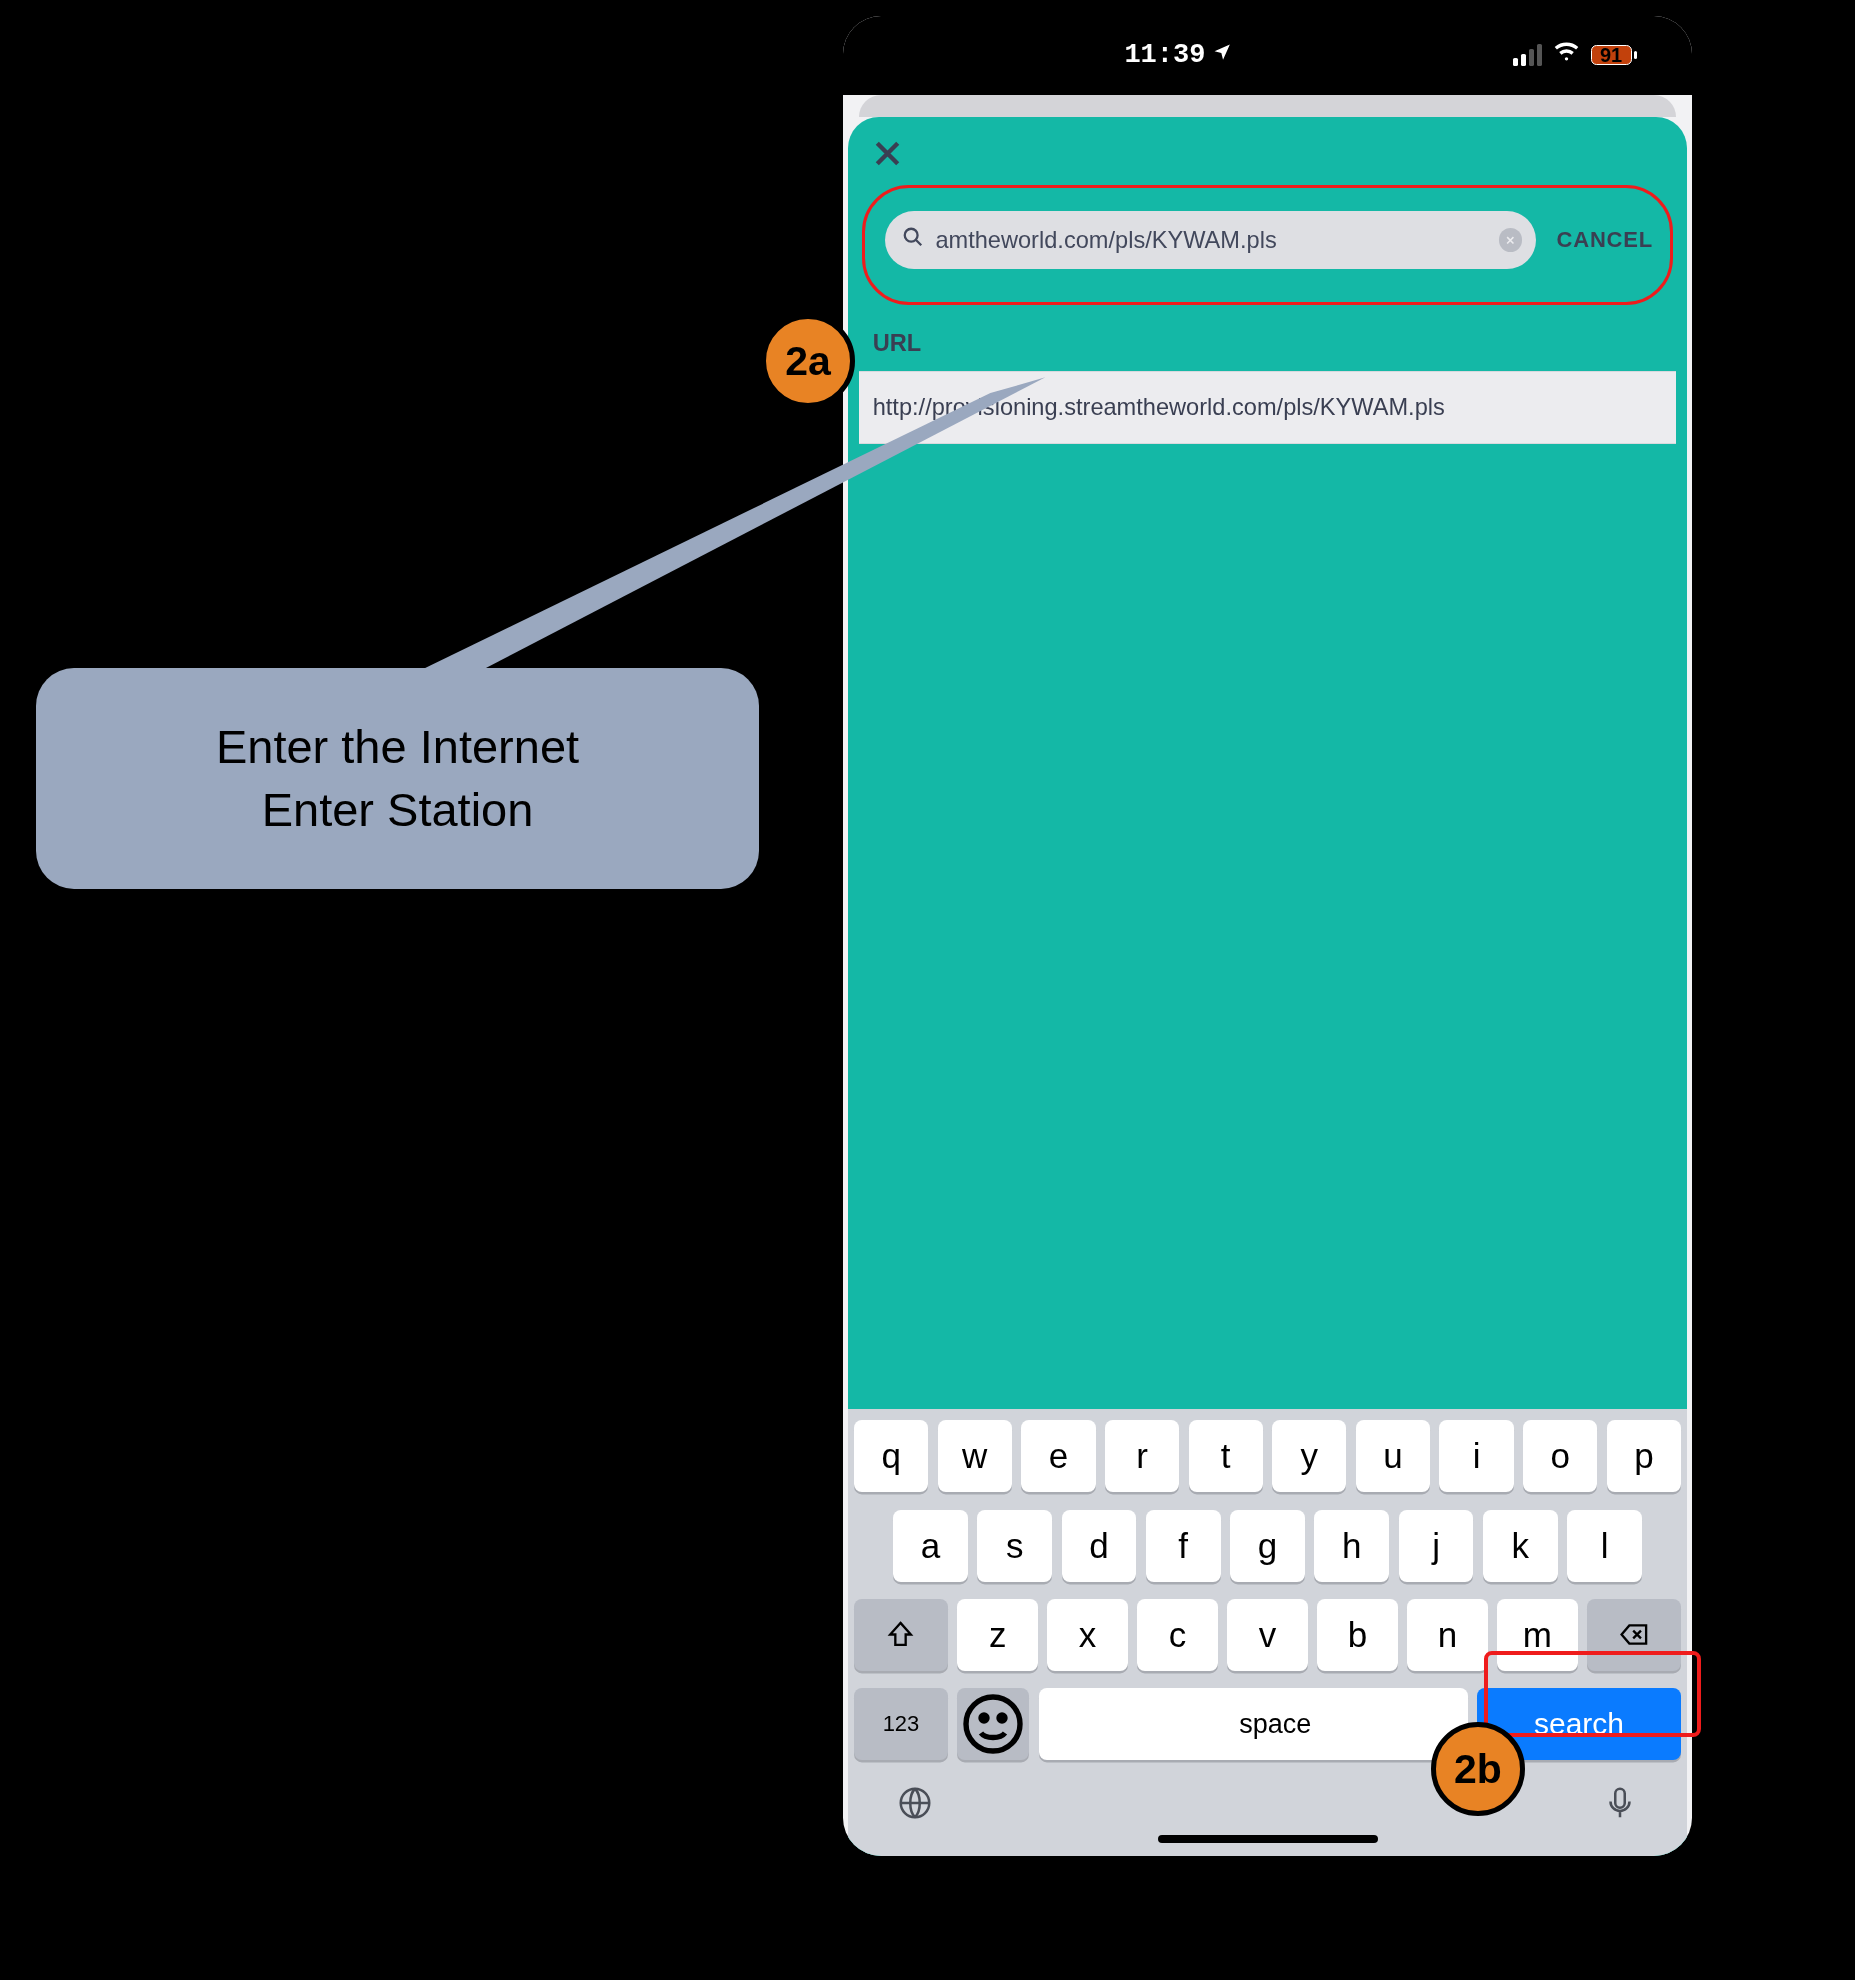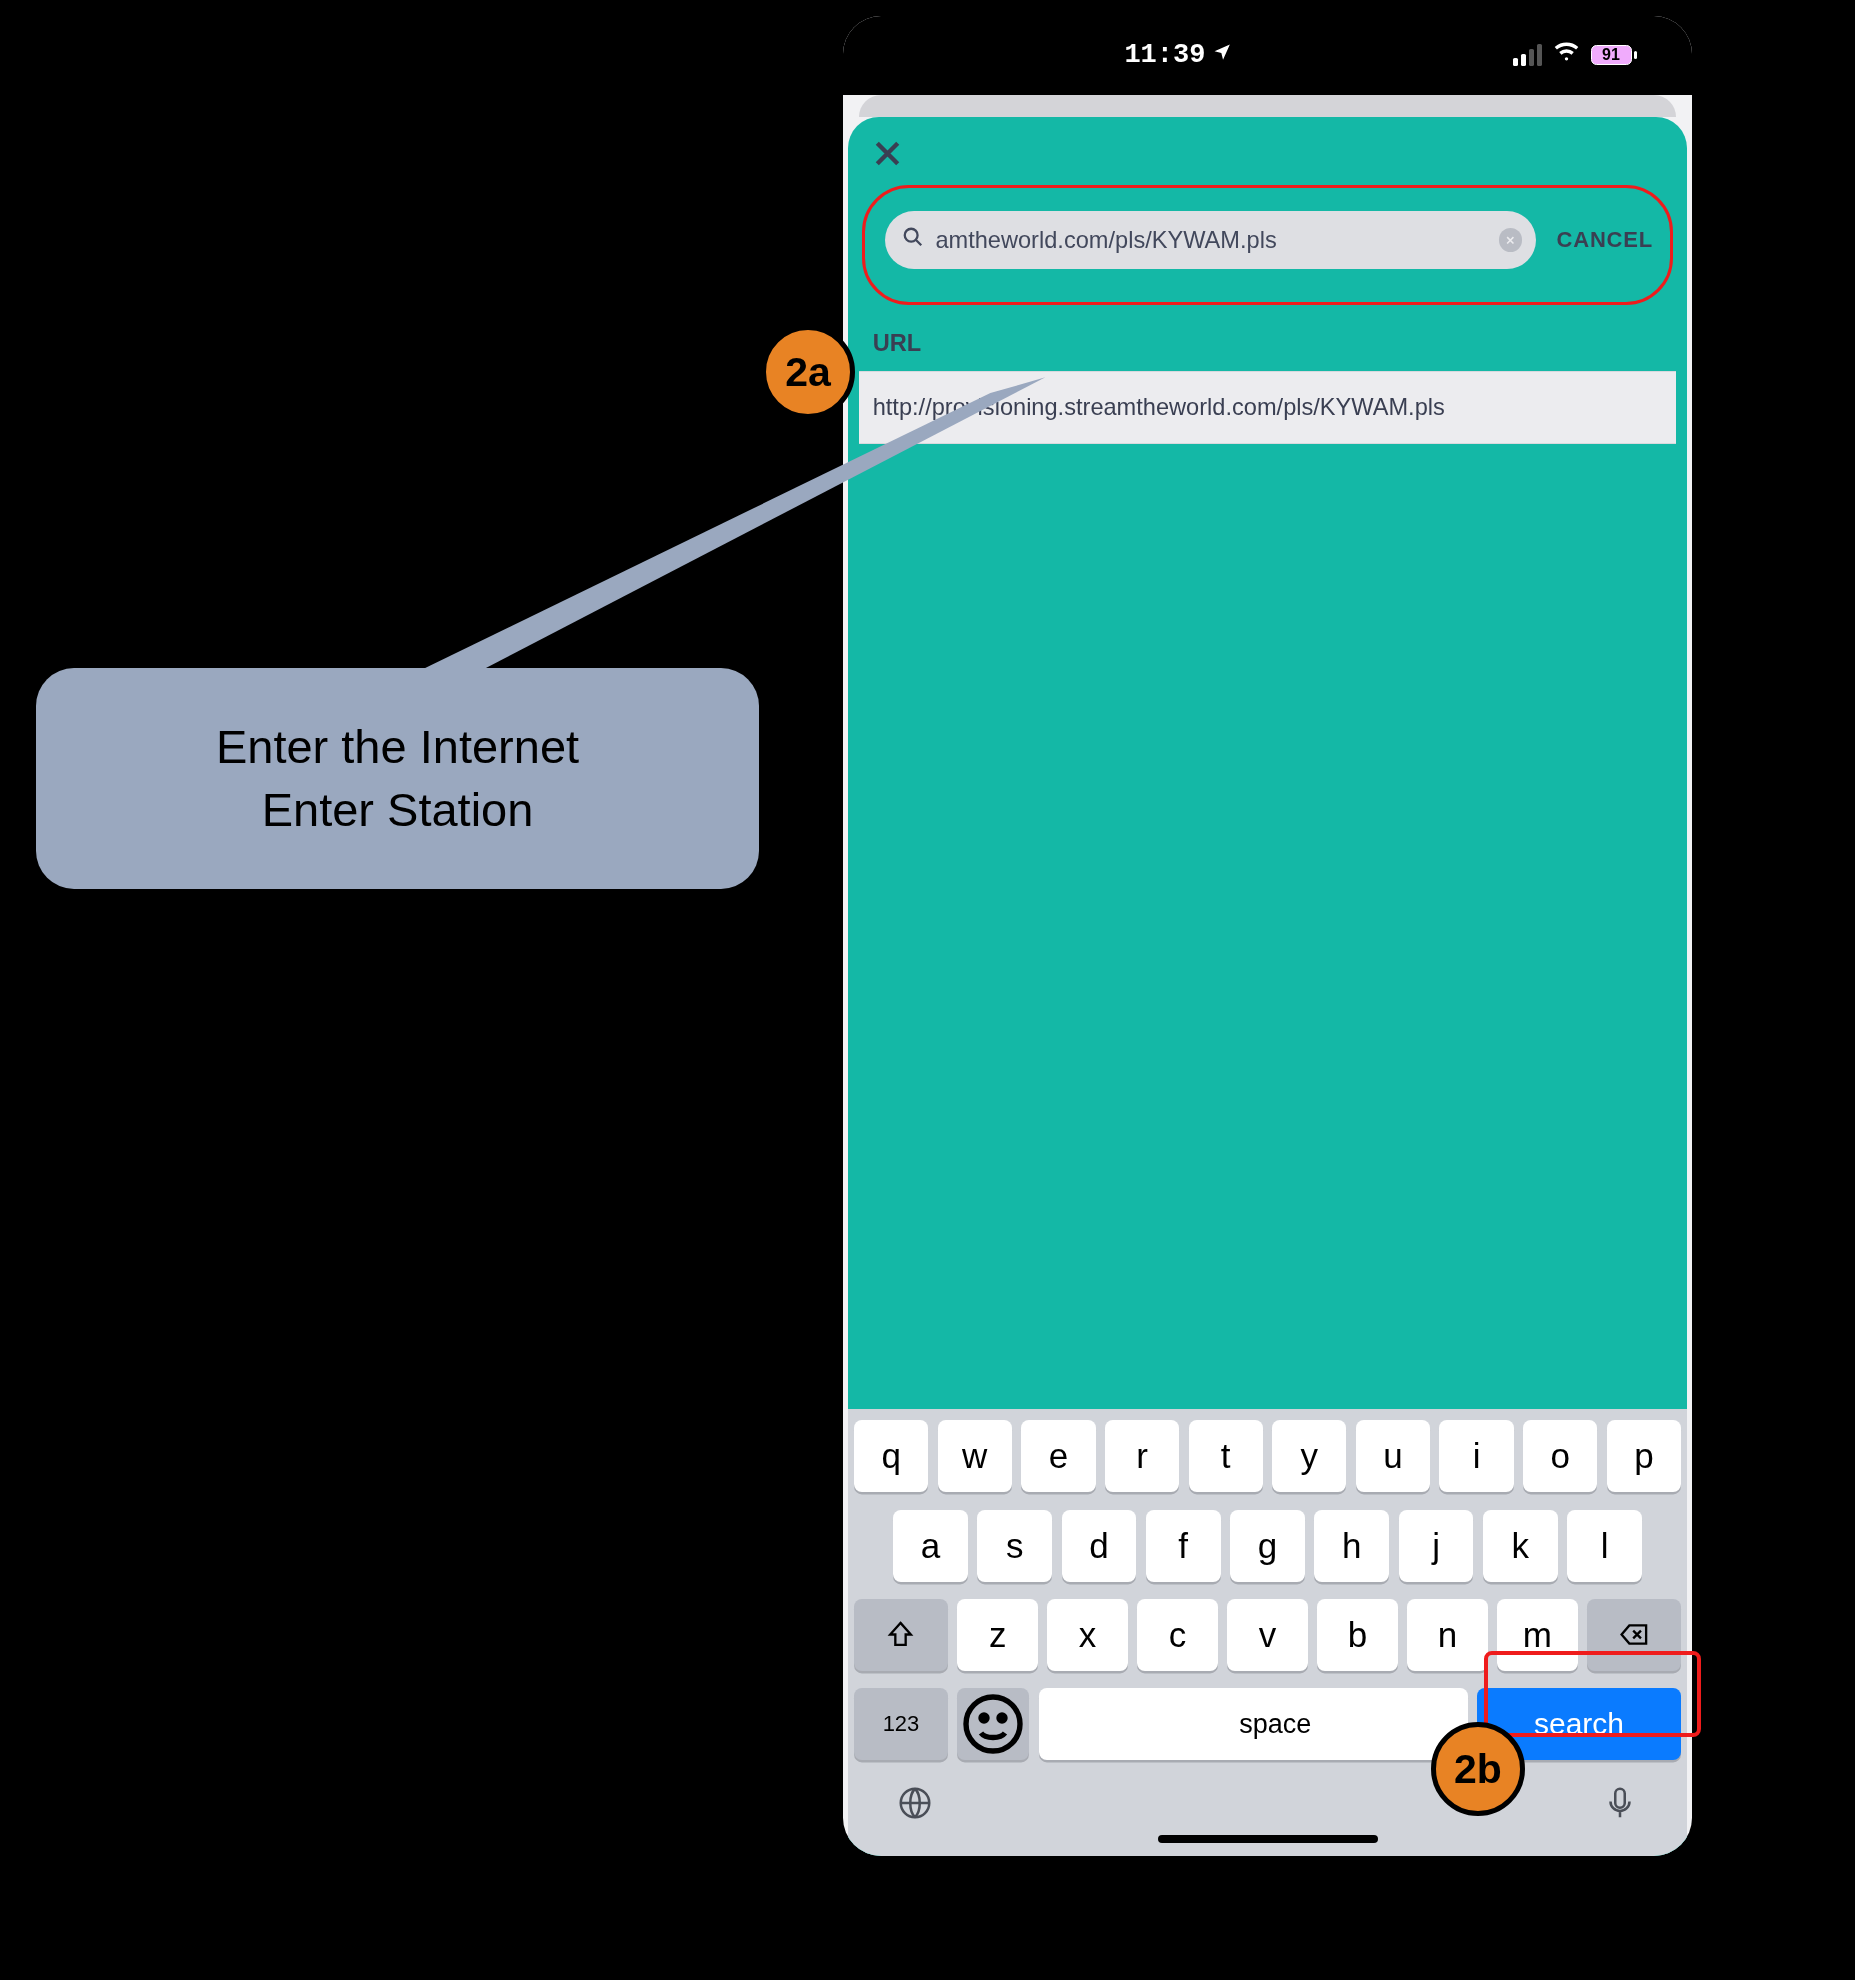--- a/index.html
+++ b/index.html
@@ -44,21 +44,21 @@
   .sig-bars span { width:4.7px; background:#fff; border-radius:1.6px; display:block;}
   .sig-bars span.dim { background:#555;}
   .b1{height:7.9px;} .b2{height:12.6px;} .b3{height:17.3px;} .b4{height:22px;}
   .wifi-icon svg { width:27px; height:27px; fill:#fff; }
   .battery {
     display:flex; align-items:center; gap:2.4px;
   }
   .battery-body {
     width:41px; height:20.4px; border:1.6px solid #fff; border-radius:5.5px;
     display:flex; align-items:center; justify-content:center;
-    font-size:16px; font-weight:700; color:#000; background:#f0abfc;
+    font-size:20px; font-weight:700; color:#000; background:#c2410c;
   }
   .battery-tip { width:3.1px; height:7.9px; background:#fff; border-radius:1.6px;}
 
   
   .sheet-stack {
     height: 22px;
     margin: 0 15.7px;
     border-radius: 22px 22px 0 0;
     background: #d4d4d8;
   }
@@ -189,21 +189,21 @@
   .badge {
     position:absolute;
     width:94px; height:94px;
     background:#e88324;
     border:5.5px solid #000;
     border-radius:50%;
     display:flex; align-items:center; justify-content:center;
     font-size:41px; font-weight:700; color:#000;
     z-index:50;
   }
-  .badge-2a { left:761px; top:325px; }
+  .badge-2a { left:761px; top:314px; }
   .badge-2b { left:1431px; top:1722px;text-align:center; }
 
   .callout-box {
     position:absolute;
     left:36px; top:668px;
     width:723px;
     background:#9aa8bf;
     border-radius:38px;
     padding: 47px 39px;
     font-size:47px;

